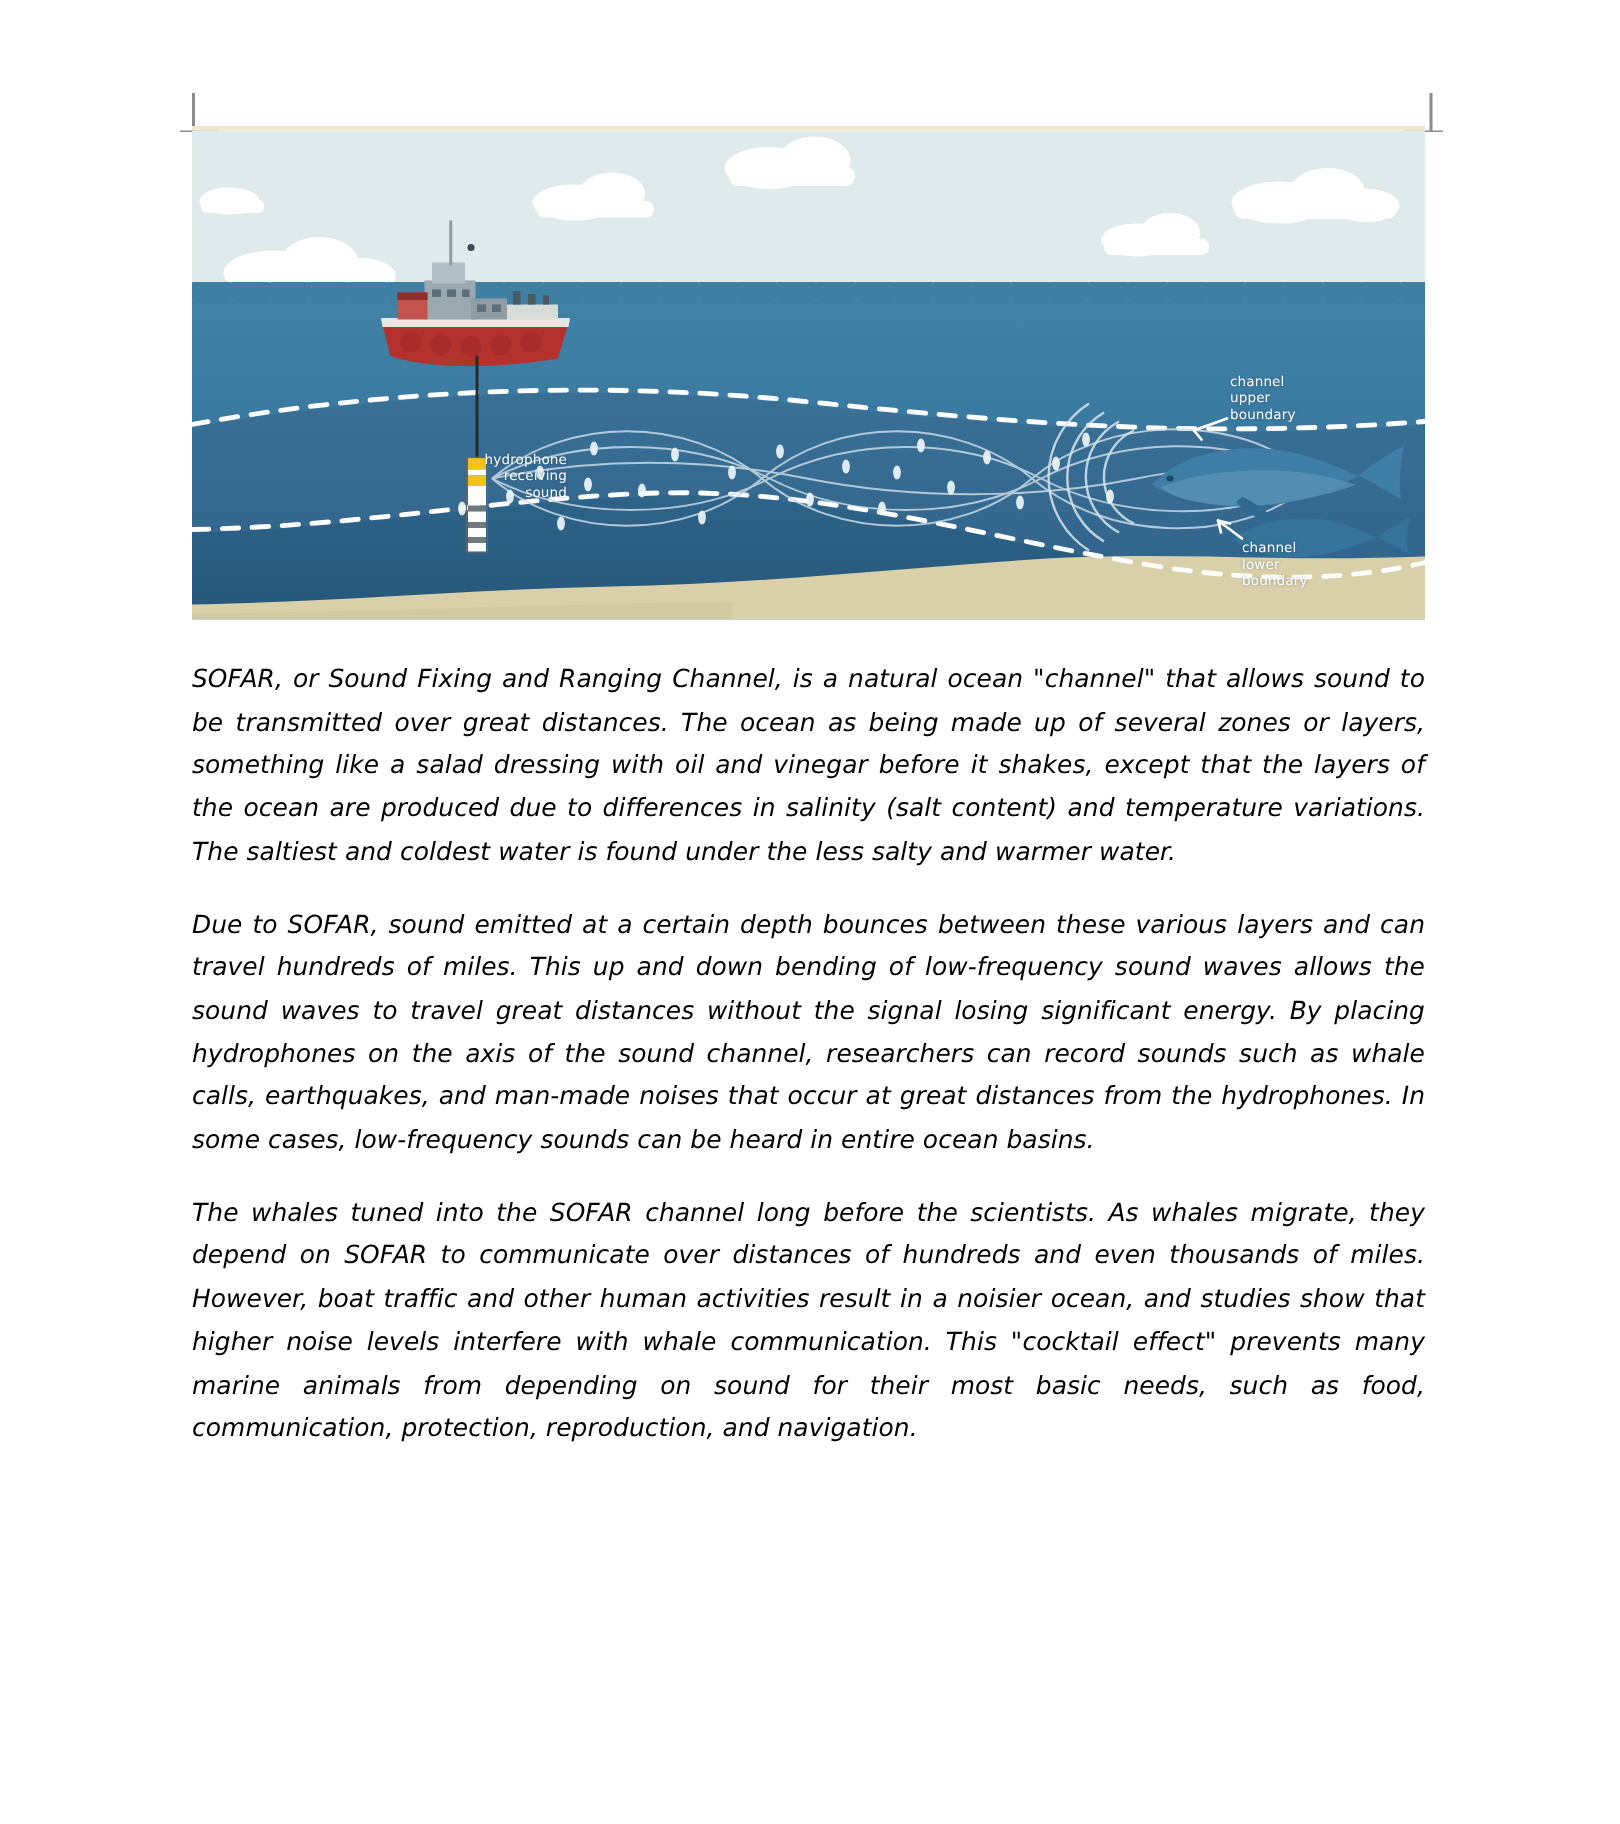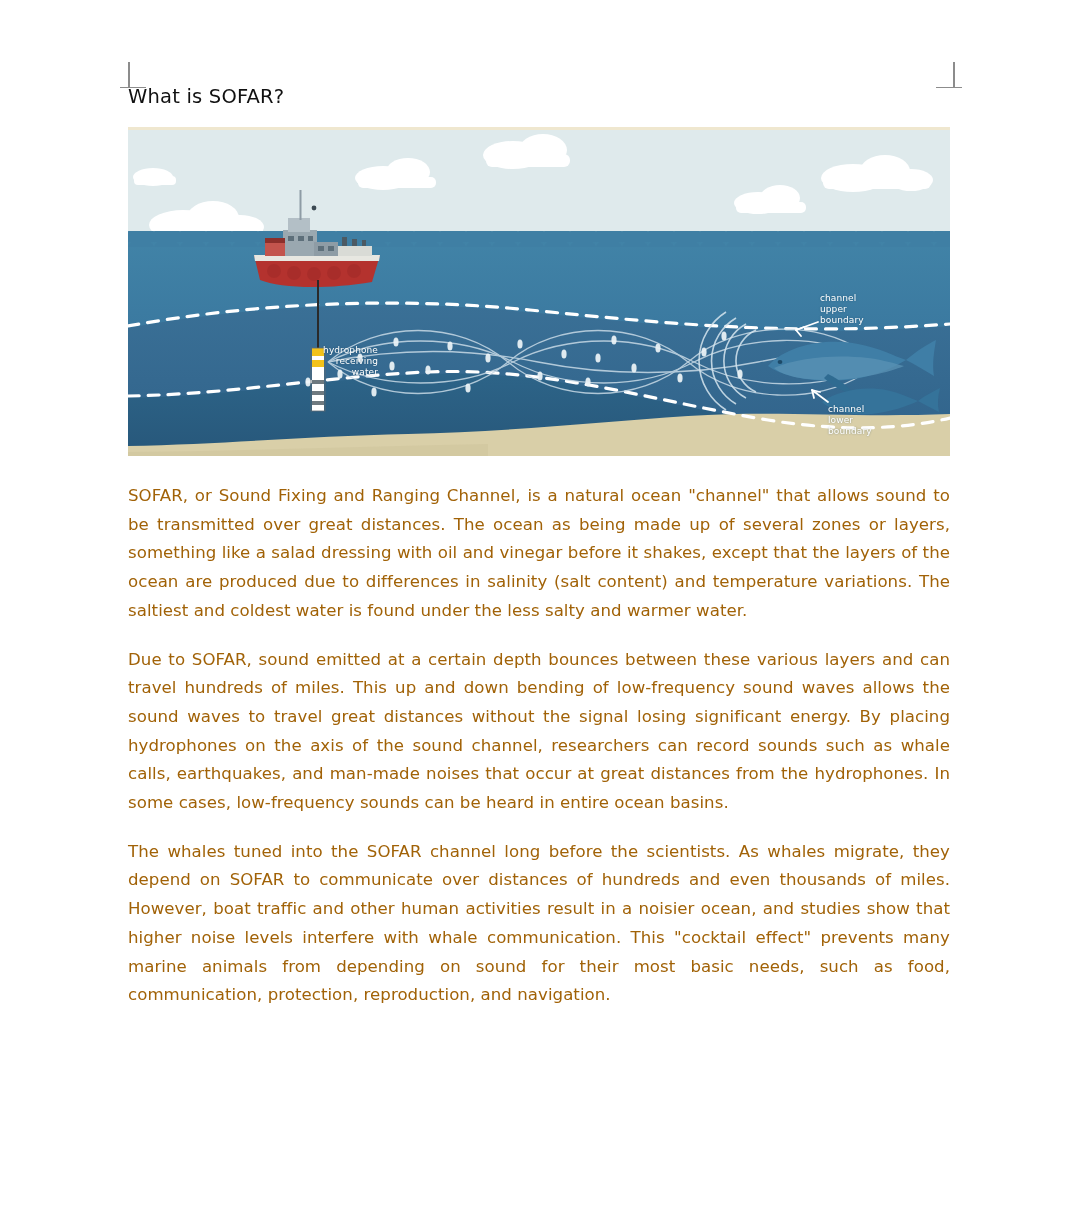--- a/index.html
+++ b/index.html
@@ -99,40 +99,40 @@
     text-align: left;
   }
 
   
   .body-copy p {
     margin: 0 0 20px 0;
     font-size: 16.6px;
     line-height: 28.7px;
     text-align: justify;
     text-justify: inter-word;
-    color: #a16207;
+    color: #000000;
     letter-spacing: 0.05px;
+    font-style: italic;
   }
   .body-copy p:last-child { margin-bottom: 1px; }
 </style>
 </head>
 <body>
 
 <div class="crop-mark crop-tl">
   <span class="v"></span>
   <span class="h"></span>
 </div>
 <div class="crop-mark crop-tr">
   <span class="v"></span>
   <span class="h"></span>
 </div>
 
 <div class="page">
 
-  <h1 class="page-title">What is SOFAR?</h1>
 
   <div class="figure">
     <div class="figure-canvas">
       <svg class="fig-svg" viewBox="0 0 822 326" xmlns="http://www.w3.org/2000/svg">
         <defs>
           <clipPath id="figClip">
               <rect x="0" y="0" width="822" height="326"></rect>
             </clipPath>
 
           <pattern id="scallop" x="0" y="0" width="26" height="16" patternUnits="userSpaceOnUse">
@@ -323,21 +323,21 @@
               <line x1="700" y1="272" x2="684" y2="260"></line>
               <path d="M684 260 L692 262 M684 260 L686 268"></path>
             </g>
           </g>
         </g>
       </svg>
     </div>
 
     <div class="fig-label label-hydrophone">hydrophone
 receiving
-water</div>
+sound</div>
     <div class="fig-label label-upper">channel
 upper
 boundary</div>
     <div class="fig-label label-lower">channel
 lower
 boundary</div>
   </div>
 
   <div class="body-copy">
     <p>SOFAR, or Sound Fixing and Ranging Channel, is a natural ocean "channel" that allows sound to be transmitted over great distances. The ocean as being made up of several zones or layers, something like a salad dressing with oil and vinegar before it shakes, except that the layers of the ocean are produced due to differences in salinity (salt content) and temperature variations. The saltiest and coldest water is found under the less salty and warmer water.</p>

